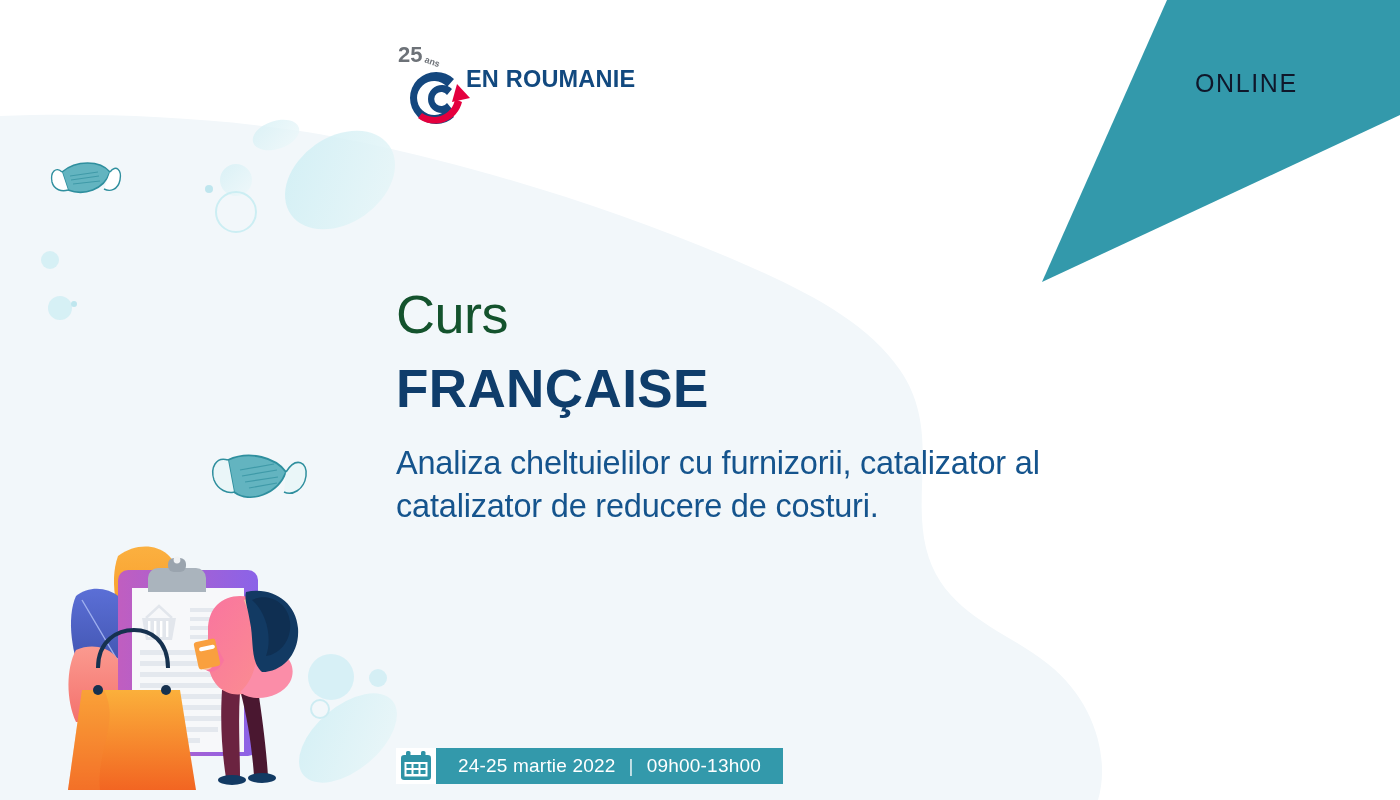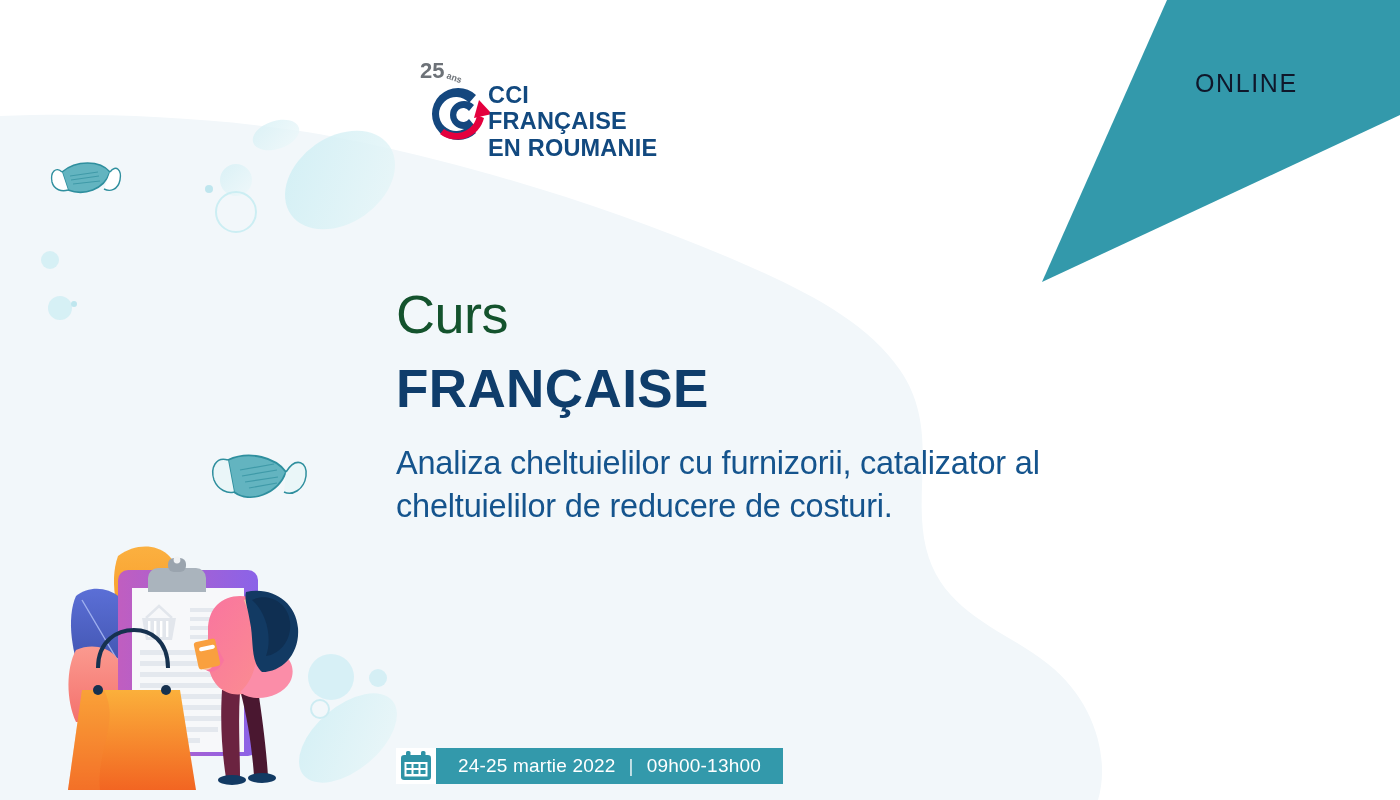--- a/index.html
+++ b/index.html
@@ -38,24 +38,23 @@
     letter-spacing: 1.6px;
     color: #0f172a;
     font-weight: 400;
     font-family: "Liberation Sans", sans-serif;
   }
 
   
   #logo-block {
     position: absolute;
     left: 396px;
-    top: 56px;
+    top: 40px;
     width: 240px;
     height: 92px;
-    margin-left: 22px;
   }
   #logo-mark { position: absolute; left: 0; top: 0; width: 78px; height: 92px; }
   #logo-text {
     position: absolute;
     left: 70px;
     top: 26px;
     line-height: 1.12;
   }
   #logo-text .ln {
     display: block;
@@ -183,30 +182,29 @@
                L 51,69 A 17,17 0 1 1 51,47 L 58,39 A 26,26 0 0 0 40,32 Z" fill="#14477e"></path>
 
       <path d="M 46,45 A 14,14 0 1 0 46,73 A 14,14 0 0 0 56,69
                L 51,63 A 7,7 0 1 1 51,55 L 56,49 A 14,14 0 0 0 46,45 Z" fill="#14477e"></path>
 
       <path d="M 22,78 A 28,28 0 0 0 66,62 L 59,59
                A 21,21 0 0 1 26,73 Z" fill="#e4003e"></path>
       <path d="M 61,44 L 74,58 L 56,62 Z" fill="#e4003e"></path>
     </svg>
     <div id="logo-text">
-      <span class="ln">CCI FRANÇAISE</span>
       <span class="ln">EN ROUMANIE</span>
     </div>
   </div>
 
   <div id="kicker">Curs</div>
   <div id="main-title">FRANÇAISE</div>
   <div id="subtitle">
     <span>Analiza cheltuielilor cu furnizorii, catalizator al</span>
-    <span>cheltuielilor de reducere de costuri.</span>
+    <span>catalizator de reducere de costuri.</span>
   </div>
 
   <svg class="layer" viewBox="0 0 1400 800" xmlns="http://www.w3.org/2000/svg">
     <defs>
       <linearGradient id="bagGrad" x1="0" y1="0" x2="0" y2="1">
         <stop offset="0%" stop-color="#fbb03b"></stop>
         <stop offset="100%" stop-color="#f26522"></stop>
       </linearGradient>
       <linearGradient id="clipGrad" x1="0" y1="0" x2="1" y2="0">
         <stop offset="0%" stop-color="#c05ec0"></stop>

